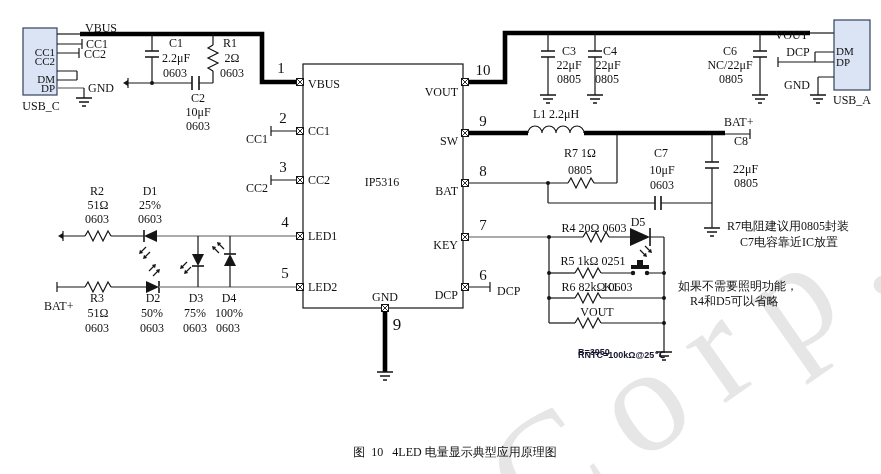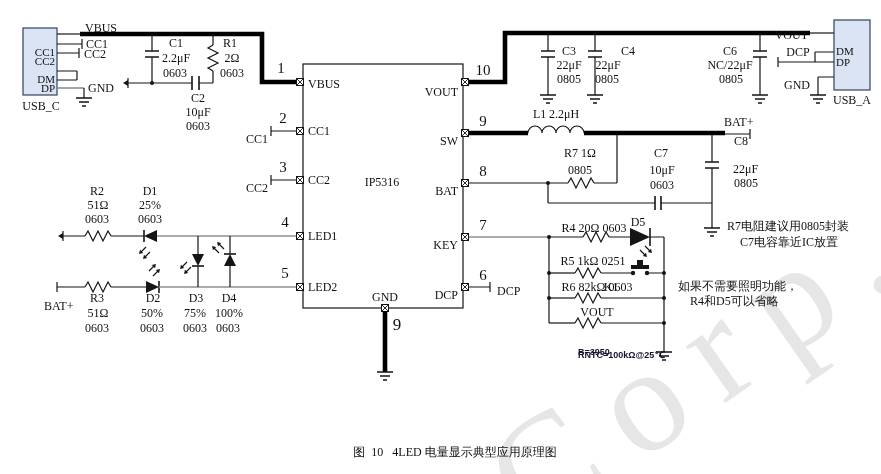--- a/index.html
+++ b/index.html
@@ -304,21 +304,21 @@
   <div class="lbl ctr" style="left:195px;top:313px">75%</div>
   <div class="lbl ctr" style="left:195px;top:328px">0603</div>
   <div class="lbl ctr" style="left:229px;top:298px">D4</div>
   <div class="lbl ctr" style="left:229px;top:313px">100%</div>
   <div class="lbl ctr" style="left:228px;top:328px">0603</div>
 
   <div class="lbl rgt" style="left:808px;top:27px">VOUT</div>
   <div class="lbl ctr" style="left:569px;top:51px">C3</div>
   <div class="lbl ctr" style="left:569px;top:65px">22μF</div>
   <div class="lbl ctr" style="left:569px;top:79px">0805</div>
-  <div class="lbl ctr" style="left:628px;top:51px">C4</div>
+  <div class="lbl ctr" style="left:610px;top:51px">C4</div>
   <div class="lbl ctr" style="left:608px;top:65px">22μF</div>
   <div class="lbl ctr" style="left:607px;top:79px">0805</div>
   <div class="lbl ctr" style="left:730px;top:51px">C6</div>
   <div class="lbl ctr" style="left:730px;top:65px">NC/22μF</div>
   <div class="lbl ctr" style="left:731px;top:79px">0805</div>
 
   <div class="lbl ctr" style="left:798px;top:52px">DCP</div>
   <div class="lbl rgt" style="left:810px;top:77px">GND</div>
   <div class="lbl lft" style="left:836px;top:51px;font-size:11px">DM</div>
   <div class="lbl lft" style="left:836px;top:62px;font-size:11px">DP</div>

